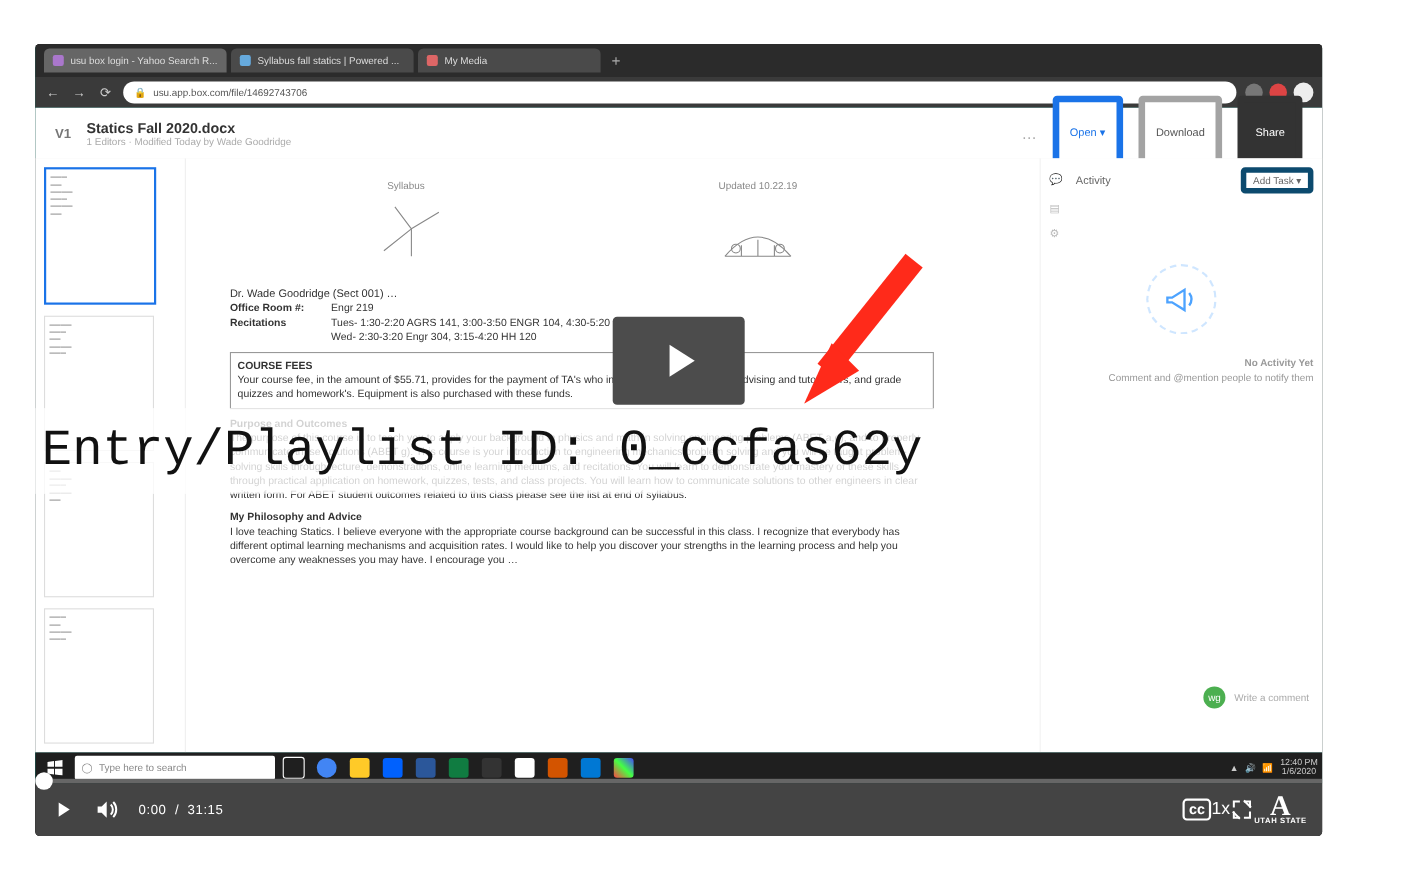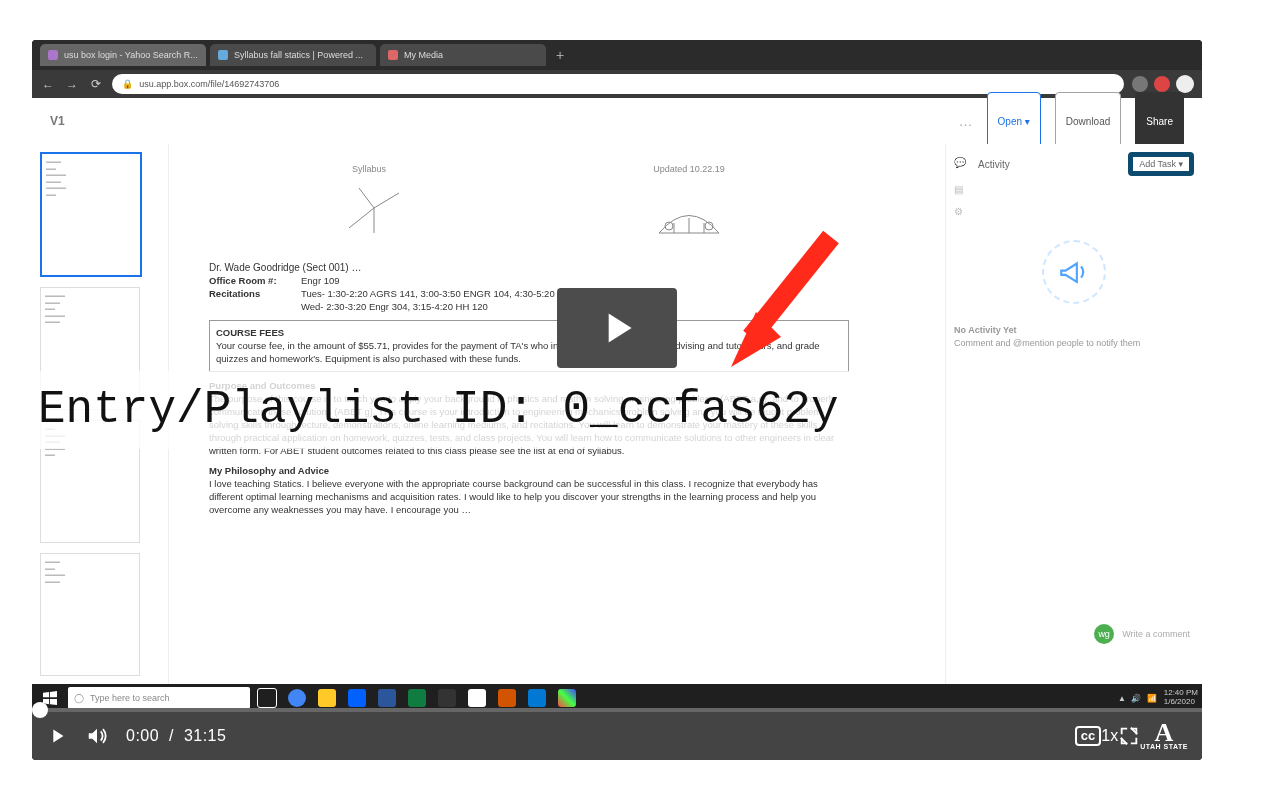--- a/index.html
+++ b/index.html
@@ -23,21 +23,21 @@
   .ext{width:16px;height:16px;border-radius:50%;background:#777}
   .ext.red{background:#d44}
   .avatar{width:18px;height:18px;border-radius:50%;background:#eee}
   
   .boxhdr{height:46px;background:#fff;display:flex;align-items:center;padding:0 18px;gap:14px;border-bottom:1px solid #eee}
   .ver{font-size:12px;color:#777;font-weight:bold}
   .docmeta{display:flex;flex-direction:column}
   .doctitle{font-size:13px;font-weight:bold;color:#333}
   .docsub{font-size:9px;color:#aaa}
   .boxhdr .spacer{flex:1}
-  .hbtn{height:24px;padding:16px 10px;border:1px solid #a3a3a3;border-radius:4px;font-size:10px;color:#555;display:flex;align-items:center;background:#fff}
+  .hbtn{height:24px;padding:16px 10px;border:6px solid #a3a3a3;border-radius:4px;font-size:10px;color:#555;display:flex;align-items:center;background:#fff}
   .hbtn.blue{border-color:#1a73e8;color:#1a73e8}
   .hbtn.dark{background:#333;color:#fff;border-color:#333}
   .more{color:#aaa;font-size:14px}
   .boxbody{position:absolute;top:104px;left:0;right:0;bottom:28px;display:flex;background:#fafafa}
   .thumbs{width:120px;padding:8px;display:flex;flex-direction:column;gap:10px;background:#fff;border-right:1px solid #eee;overflow:hidden}
   .thumb{width:90px;height:120px;border:1px solid #ddd;background:#fff;padding:4px;font-size:5px;color:#bbb;line-height:1.3}
   .thumb.sel{border:2px solid #1a73e8}
   .docview{flex:1;background:#fff;position:relative;font-size:10px;color:#333;overflow:hidden}
   .page{position:absolute;left:40px;top:10px;width:640px}
   .row3{display:flex;justify-content:space-around;margin-top:10px}
@@ -48,45 +48,45 @@
   .tblrow{display:flex;gap:12px;font-size:9.5px;margin-top:2px}
   .tblrow b{width:80px}
   .fees{border:1px solid #999;padding:6px;margin-top:8px;font-size:9.5px;line-height:1.35}
   .para{margin-top:8px;font-size:9.5px;line-height:1.35}
   .para b{display:block}
   .sidepanel{width:240px;background:#fff;border-left:1px solid #eee;padding:8px;font-size:10px;color:#666}
   .siderow{display:flex;gap:10px;align-items:center;margin-bottom:8px}
   .siderow .ic{width:14px;height:14px;color:#1a73e8}
   .addbtn{border:5px solid #0c4a6e;border-radius:4px;padding:2px 6px;font-size:9px;margin-left:auto}
   .activity-ic{width:60px;height:60px;margin:20px auto;color:#4da3ff;border:2px dashed #cfe6ff;border-radius:50%;display:flex;align-items:center;justify-content:center}
-  .atext{text-align:left;font-size:9px;color:#999;line-height:1.4}
+  .atext{text-align:right;font-size:9px;color:#999;line-height:1.4}
   .comment-bar{position:absolute;bottom:40px;right:12px;display:flex;align-items:center;gap:8px;font-size:9px;color:#aaa}
   .cavatar{width:20px;height:20px;border-radius:50%;background:#4caf50;color:#fff;display:flex;align-items:center;justify-content:center;font-size:9px}
   
   .taskbar{position:absolute;left:0;right:0;bottom:48px;height:28px;background:#1f1f1f;display:flex;align-items:center;padding:0 4px;gap:4px}
   .winbtn{width:28px;height:28px;display:flex;align-items:center;justify-content:center;color:#fff}
   .winbtn svg{width:14px;height:14px}
   .search{flex:0 0 170px;height:22px;background:#fff;border-radius:2px;display:flex;align-items:center;padding:0 6px;font-size:9px;color:#888;gap:6px}
   .tico{width:26px;height:26px;display:flex;align-items:center;justify-content:center}
   .tico .sq{width:18px;height:18px;border-radius:3px}
   .tray{margin-left:auto;display:flex;align-items:center;gap:6px;color:#ccc;font-size:8px}
-  .clock{text-align:left;line-height:1.1}
+  .clock{text-align:center;line-height:1.1}
   
   .playbtn{position:absolute;left:50%;top:40%;transform:translate(-50%,-50%);width:120px;height:80px;background:#4c4c4c;border-radius:4px;display:flex;align-items:center;justify-content:center}
   .playbtn svg{width:50px;height:50px;fill:#fff}
   .arrow{position:absolute;left:58%;top:26%;width:140px;height:140px;pointer-events:none}
   .idband{position:absolute;left:0;top:46%;width:820px;height:78px;background:rgba(255,255,255,0.78);display:flex;align-items:center;padding-left:6px}
   .idtext{font-size:46px;color:#111;font-family:Liberation Mono, monospace}
   
   .controls{position:absolute;left:0;right:0;bottom:0;height:48px;background:#444;display:flex;align-items:center;color:#fff;font-size:16px;padding:0 14px;gap:18px}
   .scrub{position:absolute;left:0;right:0;top:-4px;height:4px;background:#666}
   .scrub .dot2{position:absolute;left:0;top:-6px;width:16px;height:16px;background:#fff;border-radius:50%}
   .ctl-ic{display:flex;align-items:center;justify-content:center}
   .ctl-ic svg{width:22px;height:22px;fill:#fff}
-  .time{font-size:16px;letter-spacing:.5px}
+  .time{font-size:12px;letter-spacing:.5px}
   .ctl-right{margin-left:auto;display:flex;align-items:center;}
   .cc{border:2px solid #fff;border-radius:4px;font-size:13px;font-weight:bold;padding:0 4px;line-height:16px}
   .brand{display:flex;flex-direction:column;align-items:center;font-size:7px;font-weight:bold;letter-spacing:.5px}
   .brand .A{font-family:"Times New Roman",serif;font-size:26px;line-height:20px;font-weight:900}
 </style>
 </head>
 <body>
 
 <div class="stage">
   <div class="player-wrap">
@@ -117,20 +117,24 @@
         </div>
         <div class="addr-right">
           <div class="ext"></div>
           <div class="ext red"></div>
           <div class="avatar"></div>
         </div>
       </div>
 
       <div class="boxhdr">
         <div class="ver">V1</div>
+        <div class="docmeta">
+          <div class="doctitle">Statics Fall 2020.docx</div>
+          <div class="docsub">1 Editors · Modified Today by Wade Goodridge</div>
+        </div>
         <div class="spacer"></div>
         <div class="more">…</div>
         <div class="hbtn blue">Open ▾</div>
         <div class="hbtn">Download</div>
         <div class="hbtn dark">Share</div>
       </div>
 
       <div class="boxbody">
         <div class="thumbs">
           <div class="thumb sel">▬▬▬<br>▬▬<br>▬▬▬▬<br>▬▬▬<br>▬▬▬▬<br>▬▬</div>
@@ -153,21 +157,21 @@
                 <svg class="sketch" viewBox="0 0 80 70">
                     <path d="M10 55 Q40 20 70 55 M10 55 L70 55 M25 55 L25 45 M40 55 L40 40 M55 55 L55 45" fill="none" stroke="#888"></path>
                     <circle cx="20" cy="48" r="4" fill="none" stroke="#888"></circle>
                     <circle cx="60" cy="48" r="4" fill="none" stroke="#888"></circle>
                   </svg>
                 </div>
             </div>
             <div class="instr">Dr. Wade Goodridge (Sect 001) …</div>
             <div class="tblrow">
                 <b>Office Room #:</b>
-                <span>Engr 109</span>
+                <span>Engr 219</span>
               </div>
             <div class="tblrow">
                 <b>Recitations</b>
                 <span>Tues- 1:30-2:20 AGRS 141,   3:00-3:50 ENGR 104,   4:30-5:20 Engr 104</span>
               </div>
             <div class="tblrow">
                 <b></b>
                 <span>Wed- 2:30-3:20 Engr 304,   3:15-4:20 HH 120</span>
               </div>
             <div class="fees">

